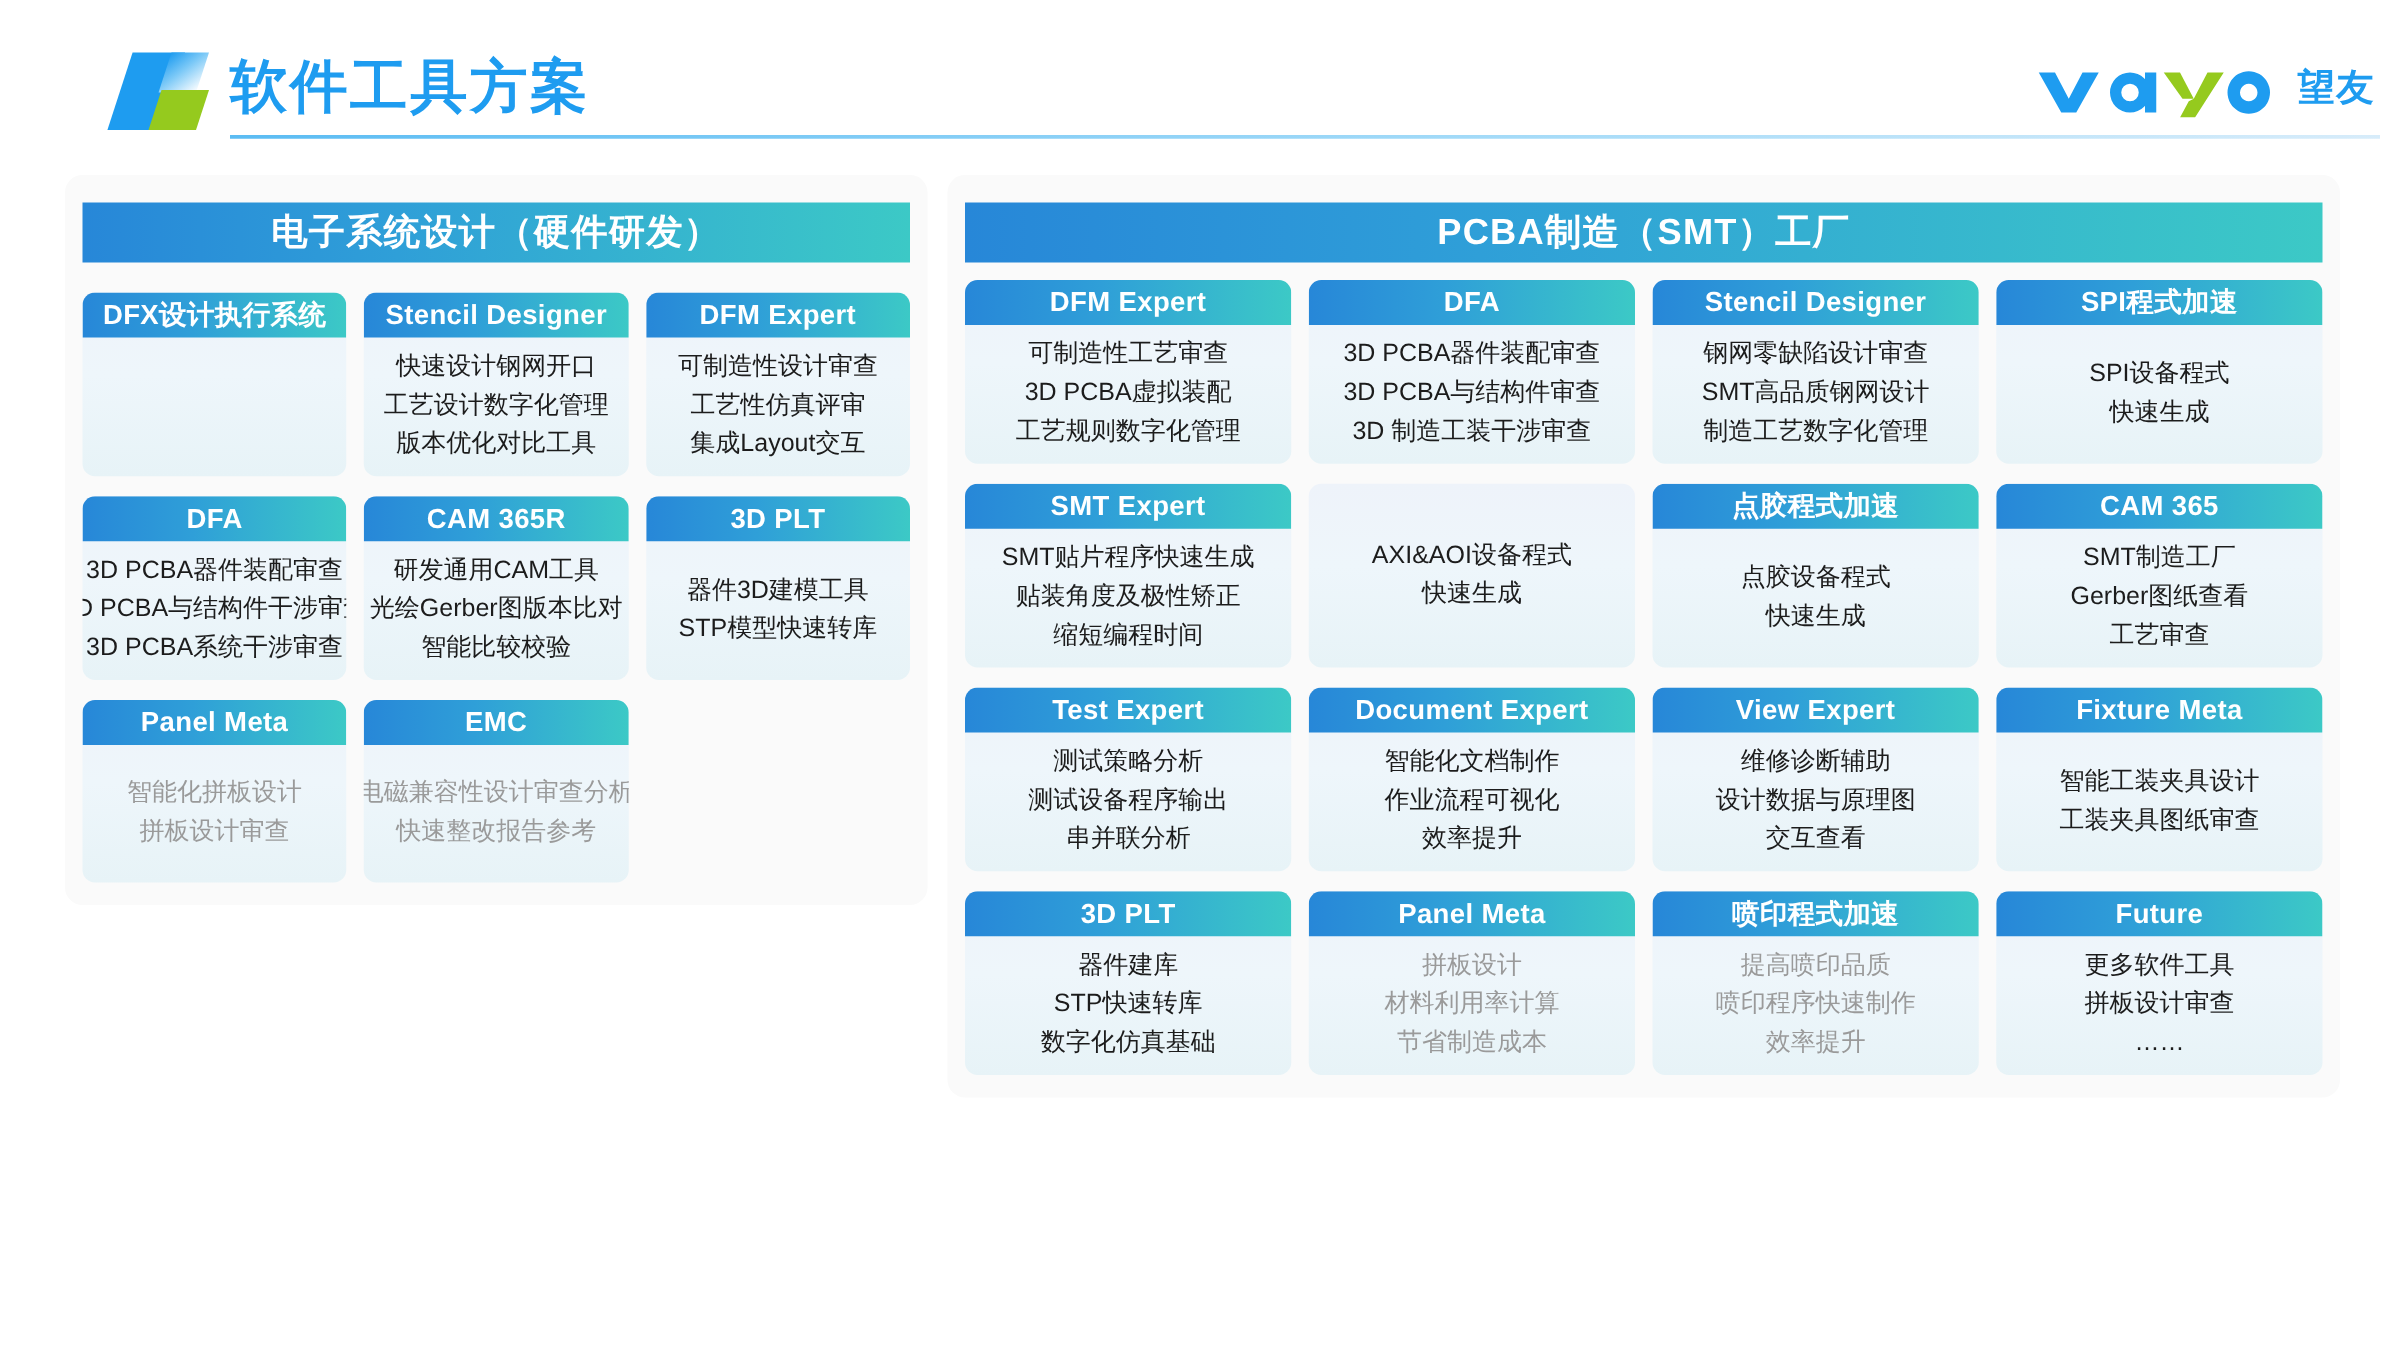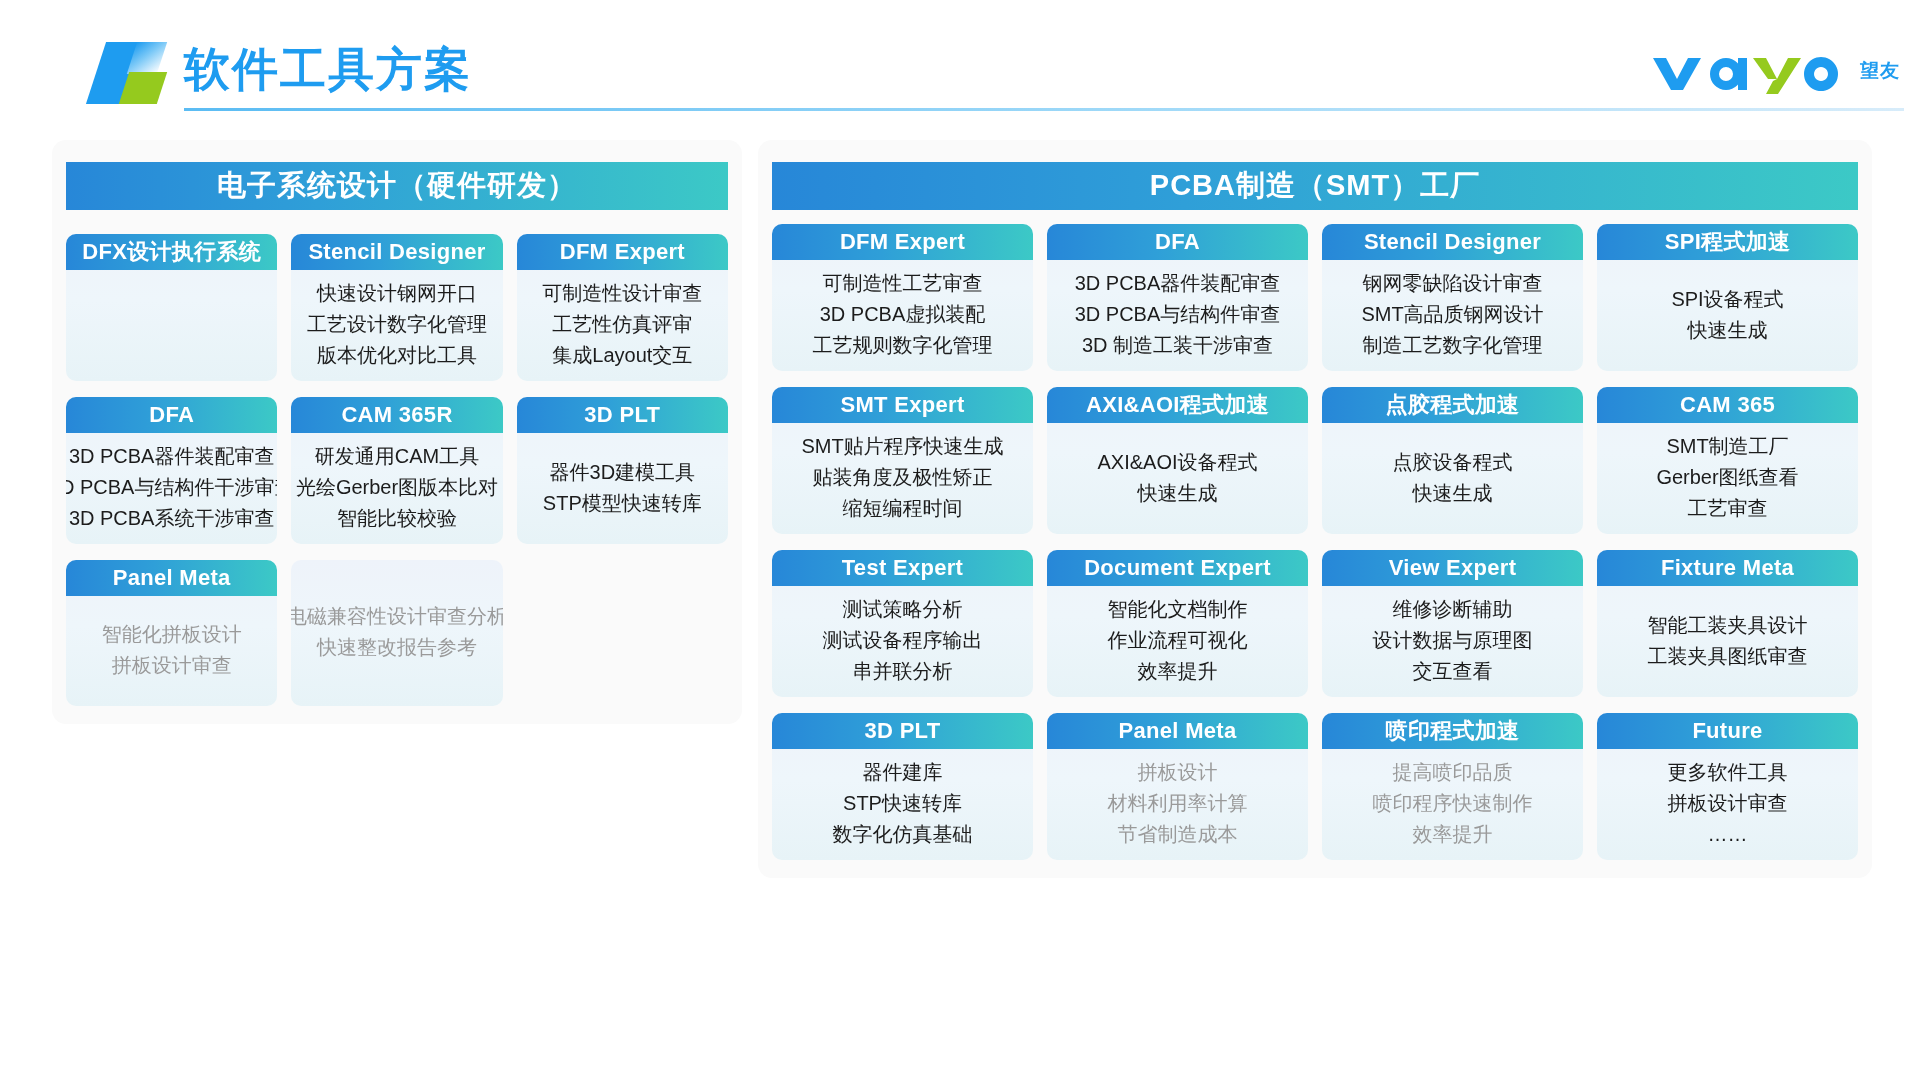--- a/index.html
+++ b/index.html
@@ -45,21 +45,21 @@
     background:linear-gradient(to right,#5bbcf3 0%,#9fd9f8 55%,#d7ecfa 100%);
   }
 
   
   .brand{
     position:absolute;right:52px;top:48px;height:46px;
     display:flex;align-items:center;
   }
   .brand svg{display:block;}
   .brand-cn{
-    font-size:19px;font-weight:bold;color:#1e9cf0;
+    font-size:30px;font-weight:bold;color:#1e9cf0;
     margin-left:6px;letter-spacing:1px;line-height:46px;
   }
 
   
   .board{
     position:absolute;left:0;top:140px;width:1528px;height:880px;
   }
   .panel{
     position:absolute;top:0;
     background:#fafafa;
@@ -212,20 +212,23 @@
         <div class="card muted">
           <div class="card-head">
             <span class="card-title">Panel Meta</span>
           </div>
           <div class="card-body">
             <div class="line">智能化拼板设计</div>
             <div class="line">拼板设计审查</div>
           </div>
         </div>
         <div class="card muted">
+          <div class="card-head">
+            <span class="card-title">EMC</span>
+          </div>
           <div class="card-body">
             <div class="line">电磁兼容性设计审查分析</div>
             <div class="line">快速整改报告参考</div>
           </div>
         </div>
       </div>
   </section>
 
   <section class="panel panel-right">
     <div class="panel-head">
@@ -275,23 +278,20 @@
           <div class="card-head">
             <span class="card-title">SMT Expert</span>
           </div>
           <div class="card-body">
             <div class="line">SMT贴片程序快速生成</div>
             <div class="line">贴装角度及极性矫正</div>
             <div class="line">缩短编程时间</div>
           </div>
         </div>
         <div class="card">
-          <div class="card-head">
-            <span class="card-title">AXI&amp;AOI程式加速</span>
-          </div>
           <div class="card-body">
             <div class="line">AXI&amp;AOI设备程式</div>
             <div class="line">快速生成</div>
           </div>
         </div>
         <div class="card">
           <div class="card-head">
             <span class="card-title">点胶程式加速</span>
           </div>
           <div class="card-body">

